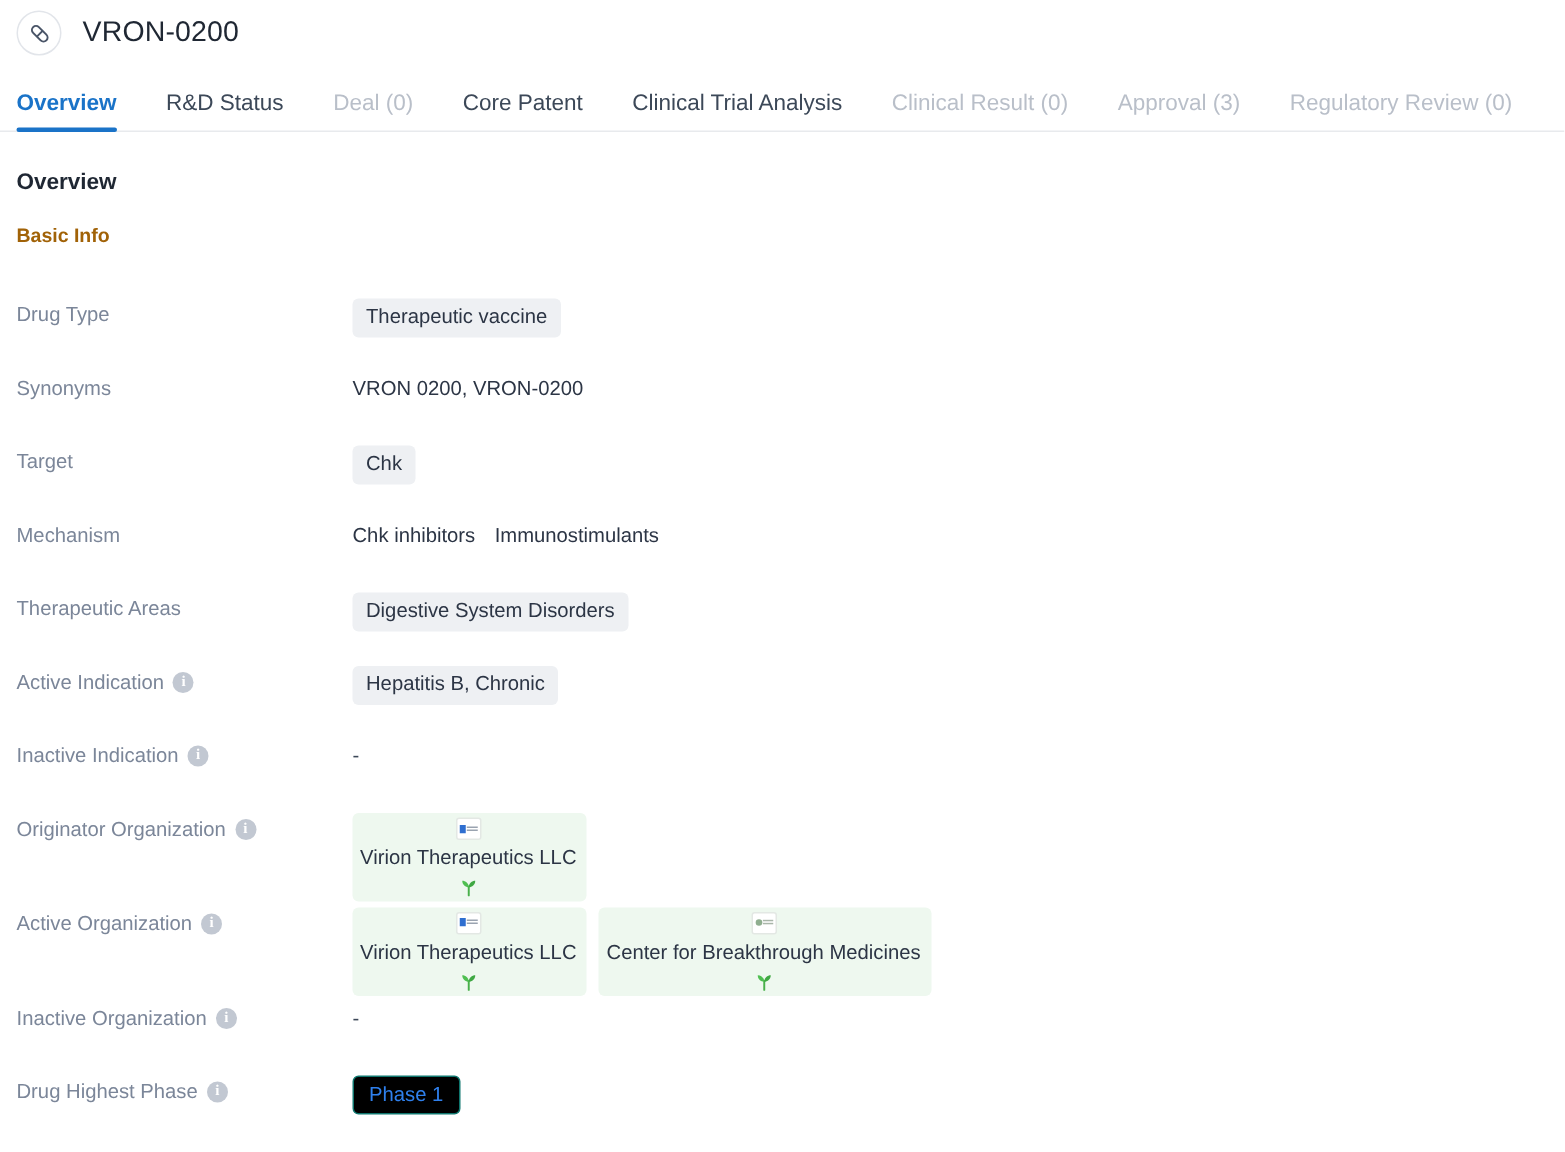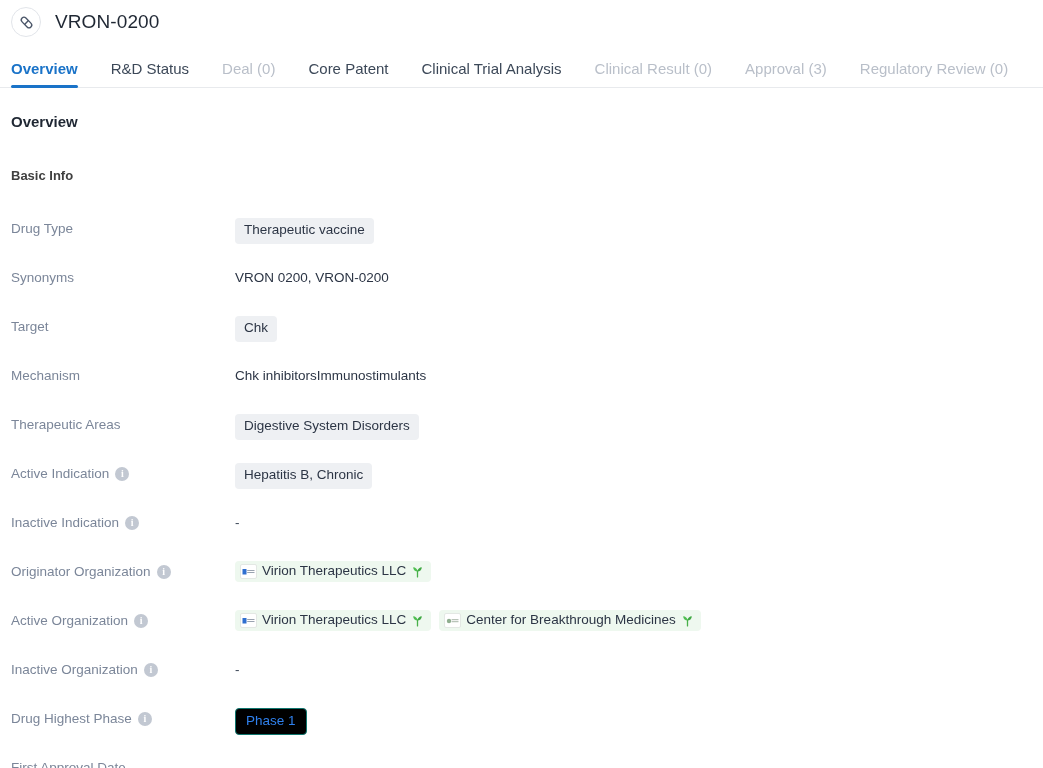--- a/index.html
+++ b/index.html
@@ -75,22 +75,22 @@
   }
   .section-title {
     font-size: 15px;
     font-weight: bold;
     color: #1f2733;
     margin: 11px 0 0 0;
   }
   .subsection-title {
     font-size: 13px;
     font-weight: bold;
-    color: #404040;
-    margin: 38px 0 0 0;
+    color: #a16207;
+    margin: 19px 0 0 0;
   }
 
   .field-row {
     display: flex;
     align-items: flex-start;
     min-height: 49px;
   }
   .field-label {
     flex: 0 0 224px;
     font-size: 13.5px;
@@ -145,36 +145,37 @@
     border-radius: 4px;
     padding: 3px 7px 3px 5px;
     display: inline-flex;
     align-items: center;
     gap: 5px;
     font-size: 13.5px;
     color: #2c3545;
     white-space: nowrap;
     line-height: 1.1;
     cursor: pointer;
+    flex-direction: column;
   }
   .org-logo {
     width: 17px; height: 15px;
     background: #ffffff;
     border: 1px solid #e3e8e4;
     border-radius: 2px;
     display: inline-flex;
     align-items: center;
     justify-content: center;
     flex: 0 0 auto;
     overflow: hidden;
   }
   .sprout { flex: 0 0 auto; display: inline-flex; }
 
   
-  .multi-plain { display: flex; }
+  .multi-plain { display: flex; gap: 13px; }
 
   .phase-btn {
     display: inline-block;
     border: 1px solid #0f766e;
     color: #2f80ed;
     background: #000000;
     border-radius: 4px;
     font-size: 13.5px;
     padding: 4px 10px 5px 10px;
     line-height: 1.15;

